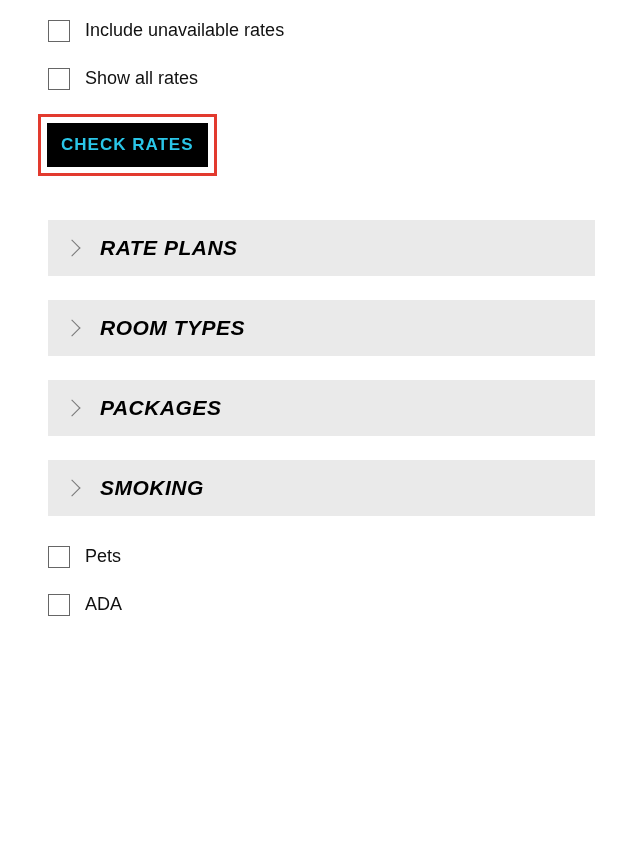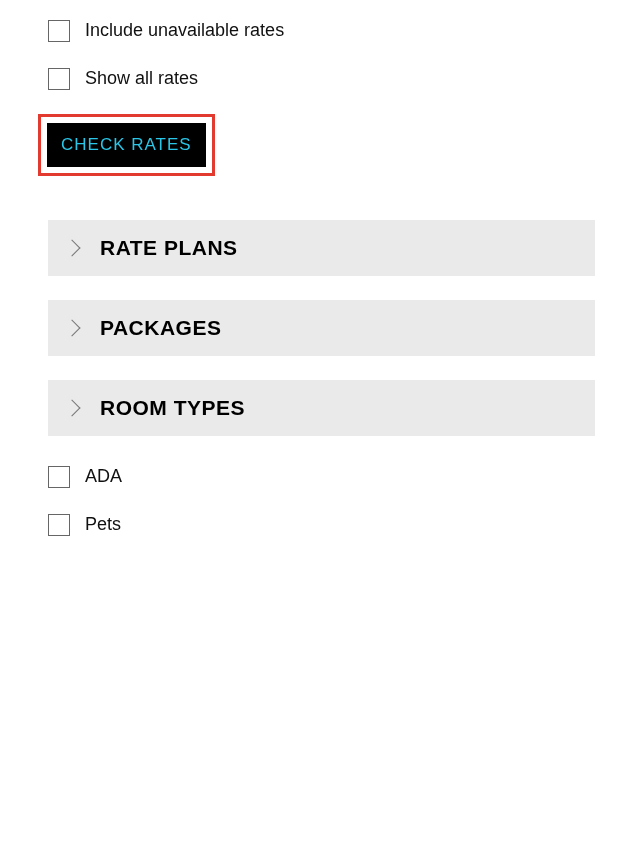--- a/index.html
+++ b/index.html
@@ -40,21 +40,21 @@
       border: 3px solid #e23a2e;
       display: inline-block;
       padding: 6px;
       margin-left: -10px;
       margin-top: -2px;
       margin-bottom: 40px;
     }
     .check-rates-btn {
       background: #000;
       color: #2ac6e8;
-      font-weight: normal;
+      font-weight: bold;
       font-size: 17px;
       letter-spacing: 1px;
       padding: 12px 14px;
       border: none;
       cursor: pointer;
       display: block;
       font-family: Arial, Helvetica, sans-serif;
     }
     .accordion {
       margin-top: 4px;
@@ -75,20 +75,21 @@
       transform: rotate(45deg);
       margin-right: 22px;
       margin-left: 4px;
       flex-shrink: 0;
     }
     .accordion-title {
       font-size: 21px;
       font-weight: 800;
       letter-spacing: 0.5px;
       color: #000;
+      font-style: italic;
     }
     .bottom-options {
       margin-top: 30px;
     }
   </style>
 </head>
 <body>
 
 <div class="container">
 
@@ -110,38 +111,44 @@
   <div class="accordion">
     <div class="accordion-header">
       <span class="chevron-icon"></span>
       <span class="accordion-title">RATE PLANS</span>
     </div>
   </div>
 
   <div class="accordion">
     <div class="accordion-header">
       <span class="chevron-icon"></span>
-      <span class="accordion-title">PACKAGES</span>
+      <span class="accordion-title">ROOM TYPES</span>
     </div>
   </div>
 
   <div class="accordion">
     <div class="accordion-header">
       <span class="chevron-icon"></span>
-      <span class="accordion-title">ROOM TYPES</span>
+      <span class="accordion-title">PACKAGES</span>
     </div>
   </div>
 
 
+  <div class="accordion">
+    <div class="accordion-header">
+      <span class="chevron-icon"></span>
+      <span class="accordion-title">SMOKING</span>
+    </div>
+  </div>
 
   <div class="bottom-options">
     <div class="checkbox-row">
       <span class="checkbox-box"></span>
-      <span class="checkbox-label">ADA</span>
+      <span class="checkbox-label">Pets</span>
     </div>
 
     <div class="checkbox-row">
       <span class="checkbox-box"></span>
-      <span class="checkbox-label">Pets</span>
+      <span class="checkbox-label">ADA</span>
     </div>
   </div>
 
 </div>
 
 </body></html>

